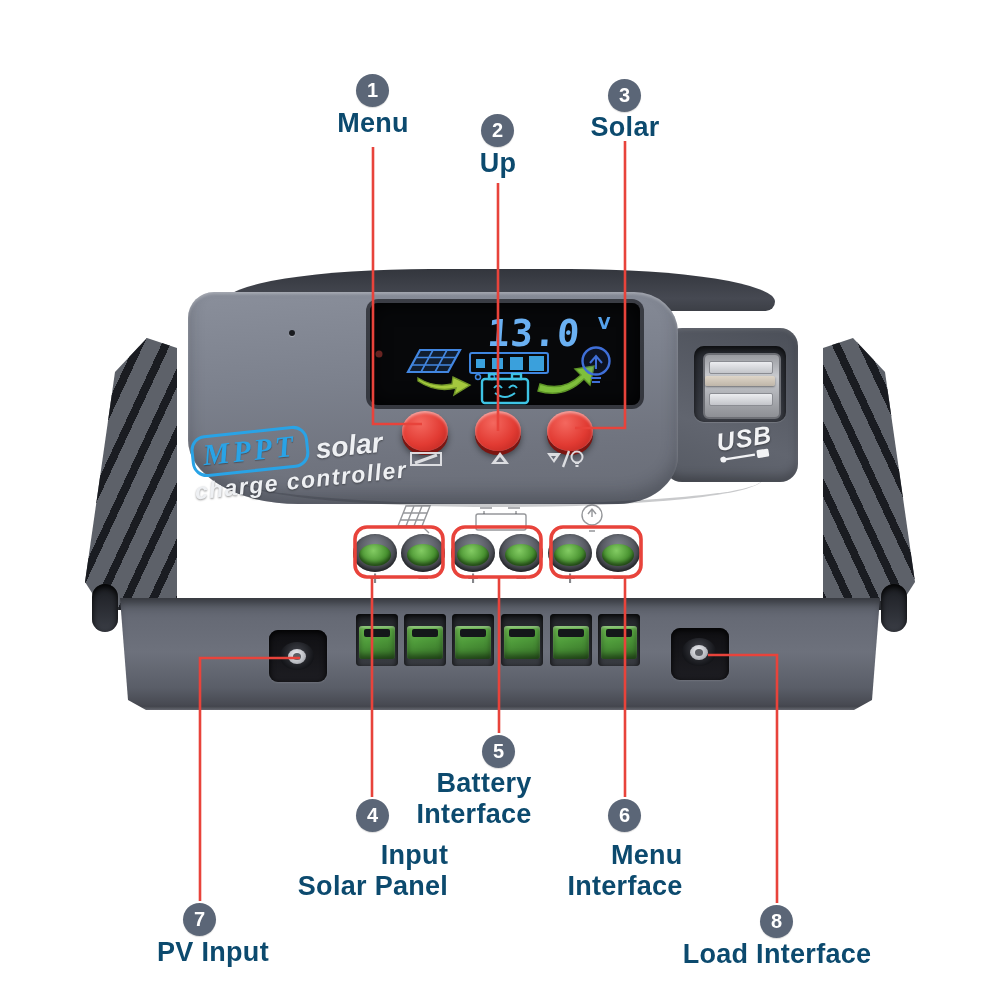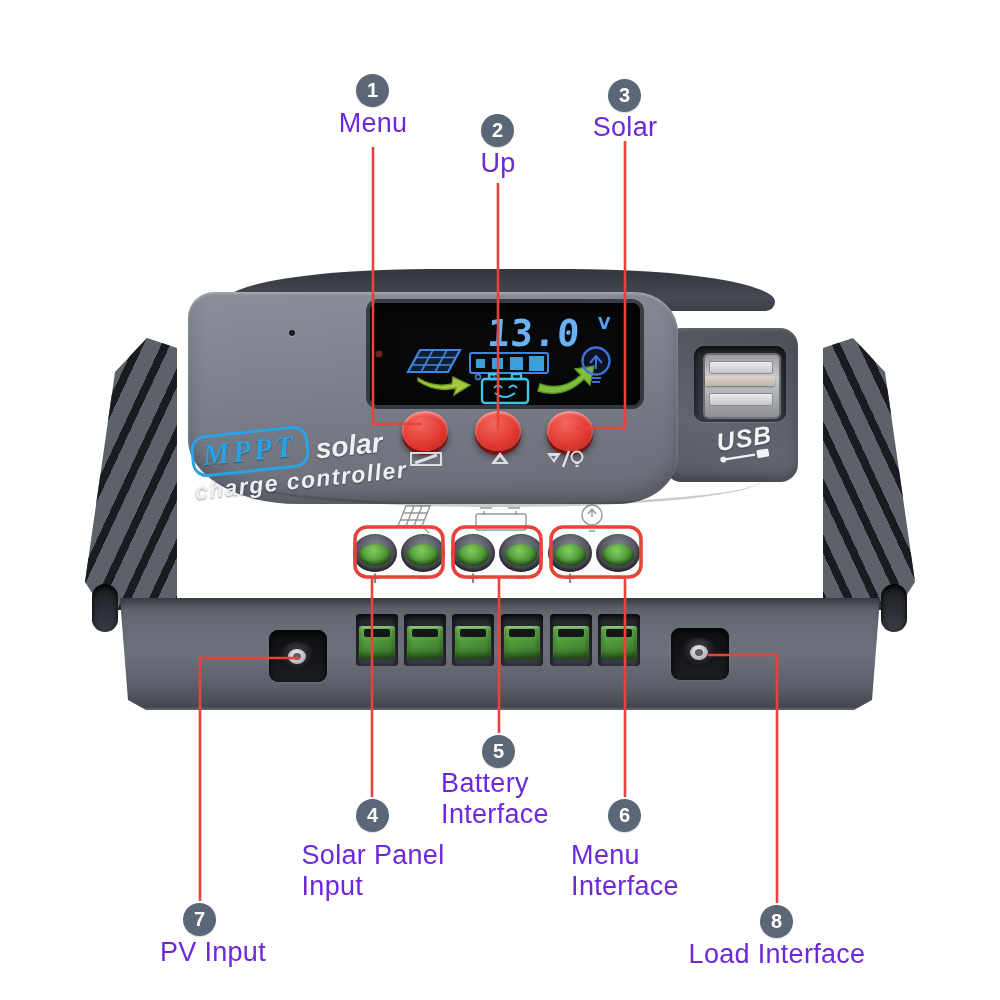--- a/index.html
+++ b/index.html
@@ -4,22 +4,22 @@
 <style>
   html,body{margin:0;padding:0;background:#fff;}
   .stage{position:relative;width:1000px;height:1000px;background:#ffffff;overflow:hidden;
          font-family:"Liberation Sans",sans-serif;}
   .abs{position:absolute;}
 
   
   .co-circle{position:absolute;width:33px;height:33px;border-radius:50%;background:#5b6677;
     color:#fff;font-weight:bold;font-size:20px;display:flex;align-items:center;justify-content:center;
     box-shadow:0 1px 1px rgba(0,0,0,.15);}
-  .co-label{position:absolute;transform:translateX(-50%);color:#6d28d9;font-weight:normal;
-    font-size:27px;line-height:31px;text-align:left;white-space:nowrap;letter-spacing:.3px;}
+  .co-label{position:absolute;transform:translateX(-50%);color:#0c4a6e;font-weight:bold;
+    font-size:27px;line-height:31px;text-align:right;white-space:nowrap;letter-spacing:.3px;}
 
   
   .body-shell{left:82px;top:268px;width:836px;height:442px;
     clip-path:polygon(170px 6px,666px 6px,724px 22px,788px 74px,826px 242px,836px 330px,828px 398px,800px 438px,772px 442px,64px 442px,36px 438px,8px 398px,0px 330px,10px 242px,48px 74px,112px 22px);
     background:linear-gradient(180deg,#4c4f58 0%,#5f636d 6%,#70747f 16%,#7b808c 34%,#73777ف 52%,#73777f 52%,#666a73 72%,#595c64 88%,#515258 100%);}
   .fins-left{left:85px;top:338px;width:92px;height:272px;
     clip-path:polygon(62px 0px,92px 10px,92px 272px,18px 272px,0px 244px,30px 34px);
     background-color:#5d6169;
     background-image:repeating-linear-gradient(115deg,rgba(20,22,27,.92) 0 8px,rgba(20,22,27,0) 8px 24px);}
   .fins-right{left:823px;top:338px;width:92px;height:272px;
@@ -306,28 +306,28 @@
 
   <div class="co-circle" style="left:608px;top:79px;">
     <span>3</span>
     </div>
   <div class="co-label" style="left:625px;top:112px;">Solar</div>
 
   <div class="co-circle" style="left:356px;top:799px;">
     <span>4</span>
     </div>
   <div class="co-label" style="left:373px;top:840px;">
+    <span style="display:block">Input</span>
     <span style="display:block">Solar Panel</span>
-    <span style="display:block">Input</span>
   </div>
 
   <div class="co-circle" style="left:482px;top:735px;">
     <span>5</span>
     </div>
-  <div class="co-label" style="left:495px;top:768px;">
+  <div class="co-label" style="left:474px;top:768px;">
     <span style="display:block">Battery</span>
     <span style="display:block">Interface</span>
   </div>
 
   <div class="co-circle" style="left:608px;top:799px;">
     <span>6</span>
     </div>
   <div class="co-label" style="left:625px;top:840px;">
     <span style="display:block">Menu</span>
     <span style="display:block">Interface</span>

